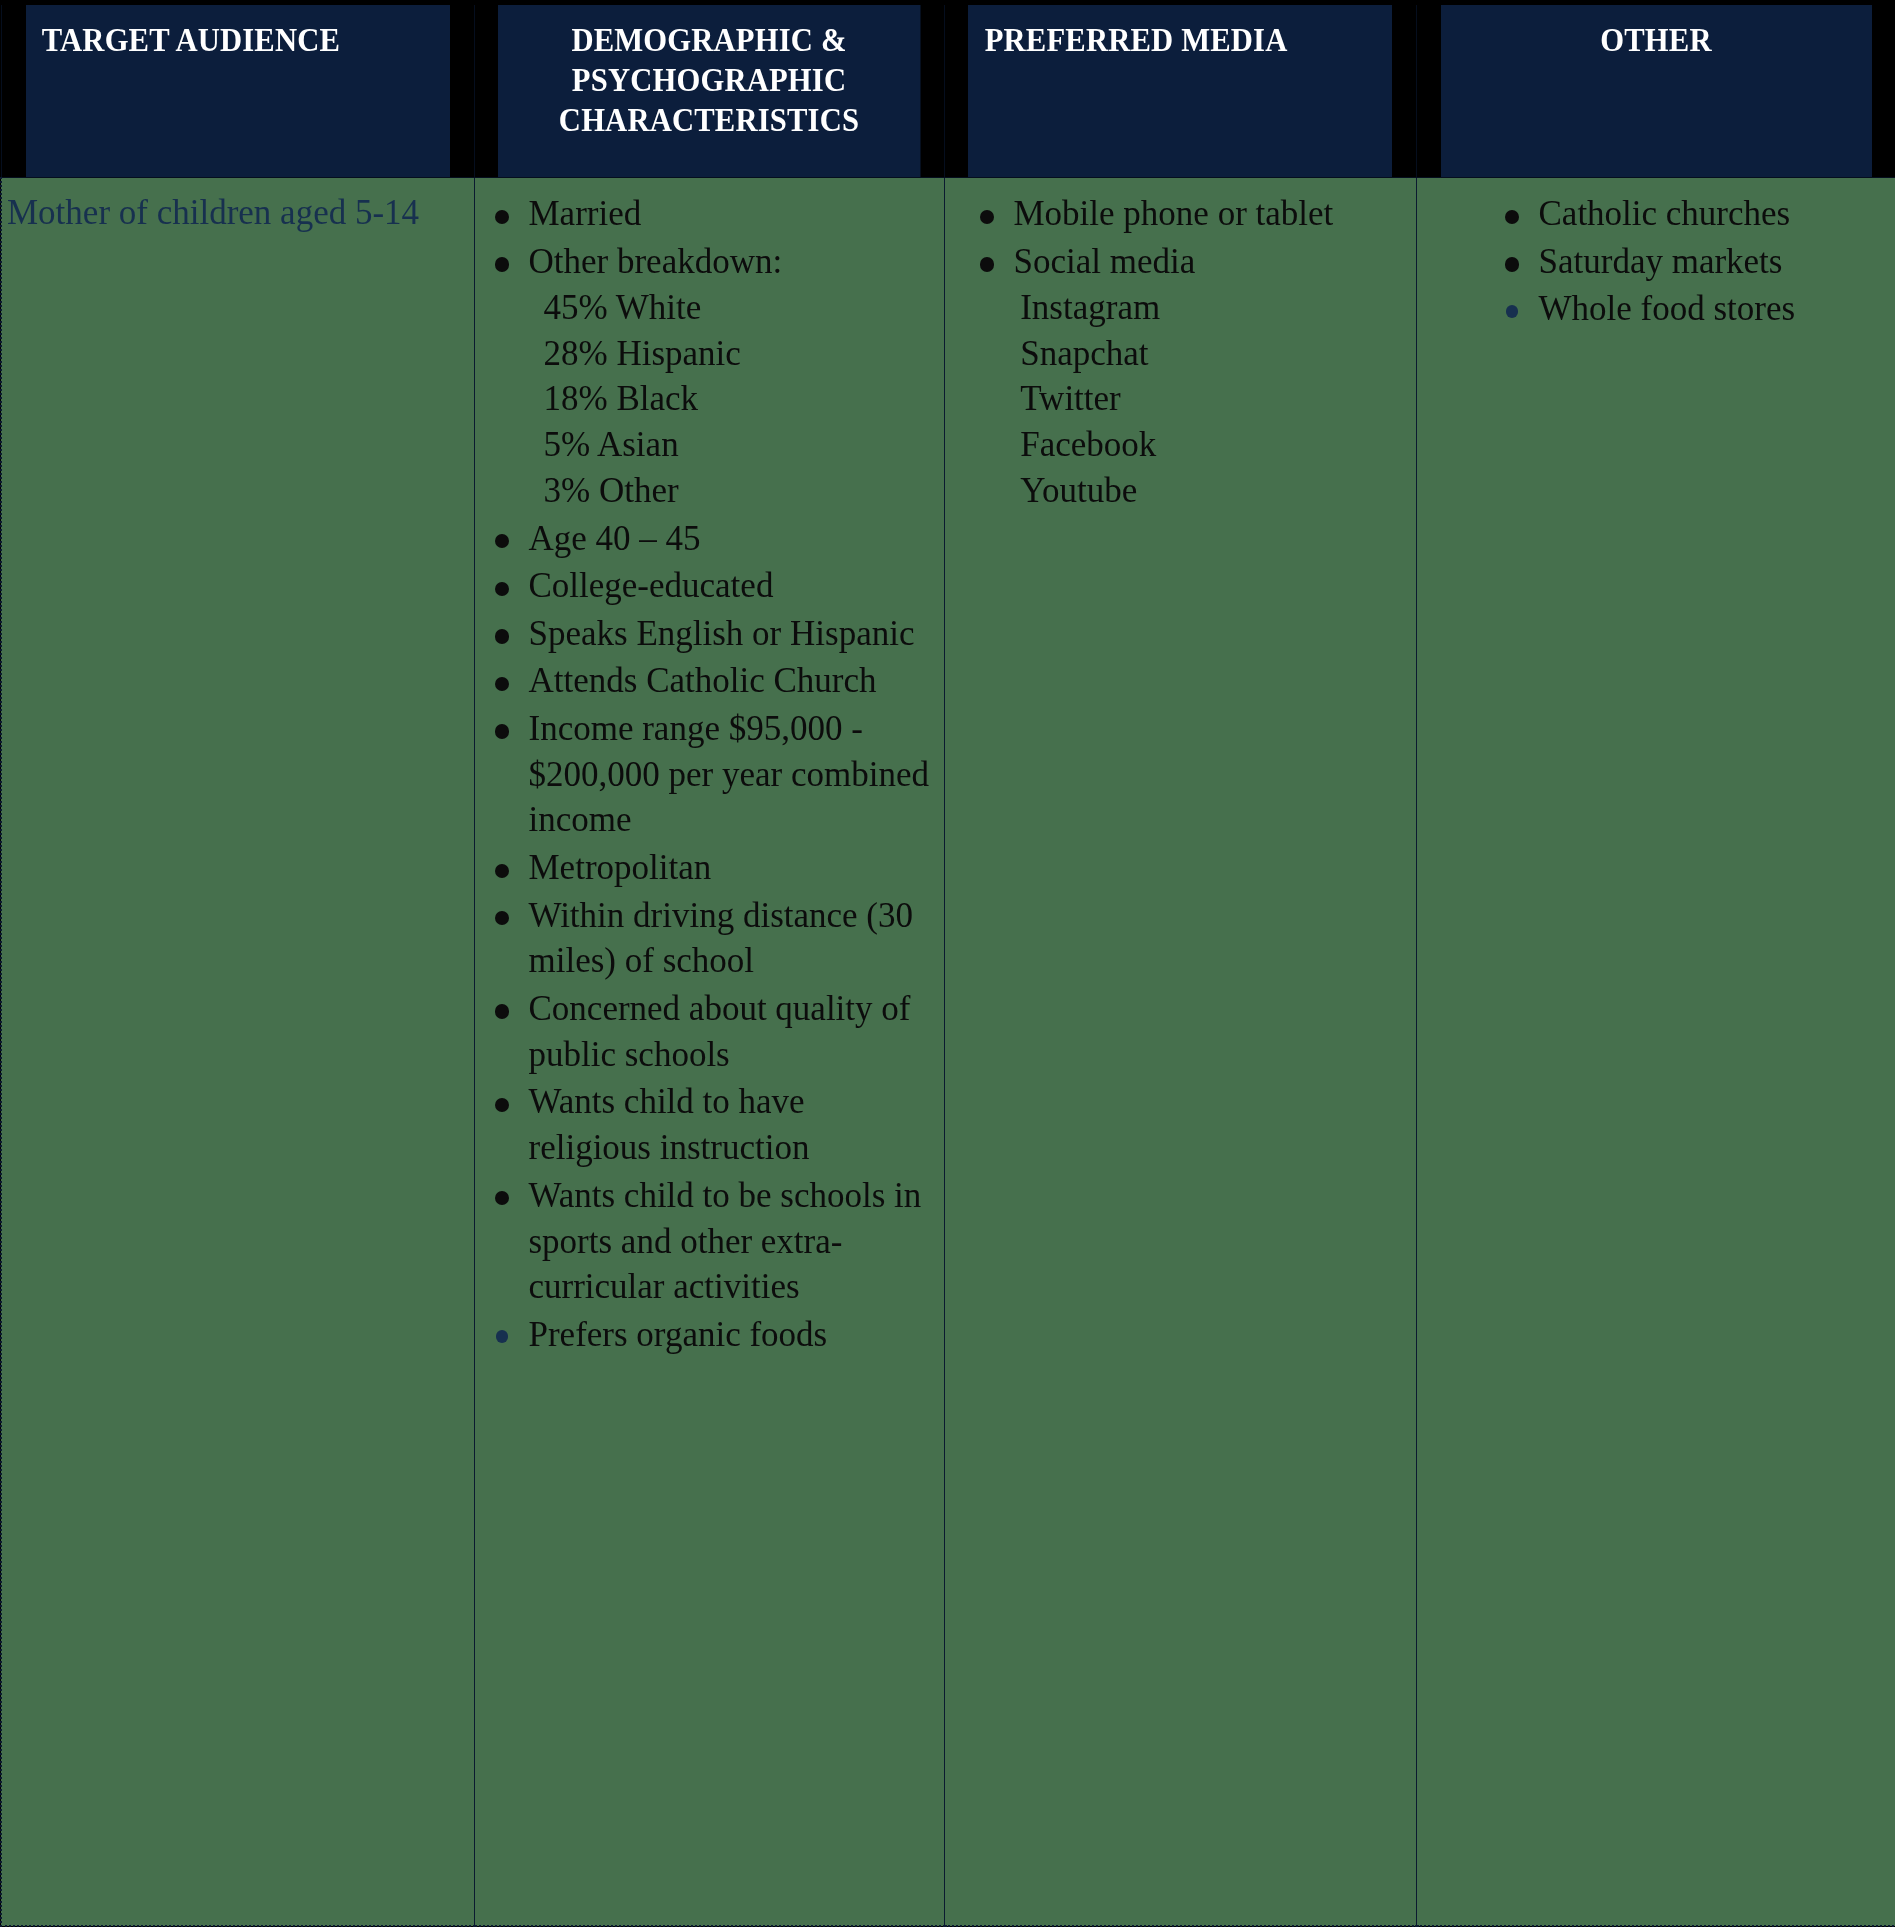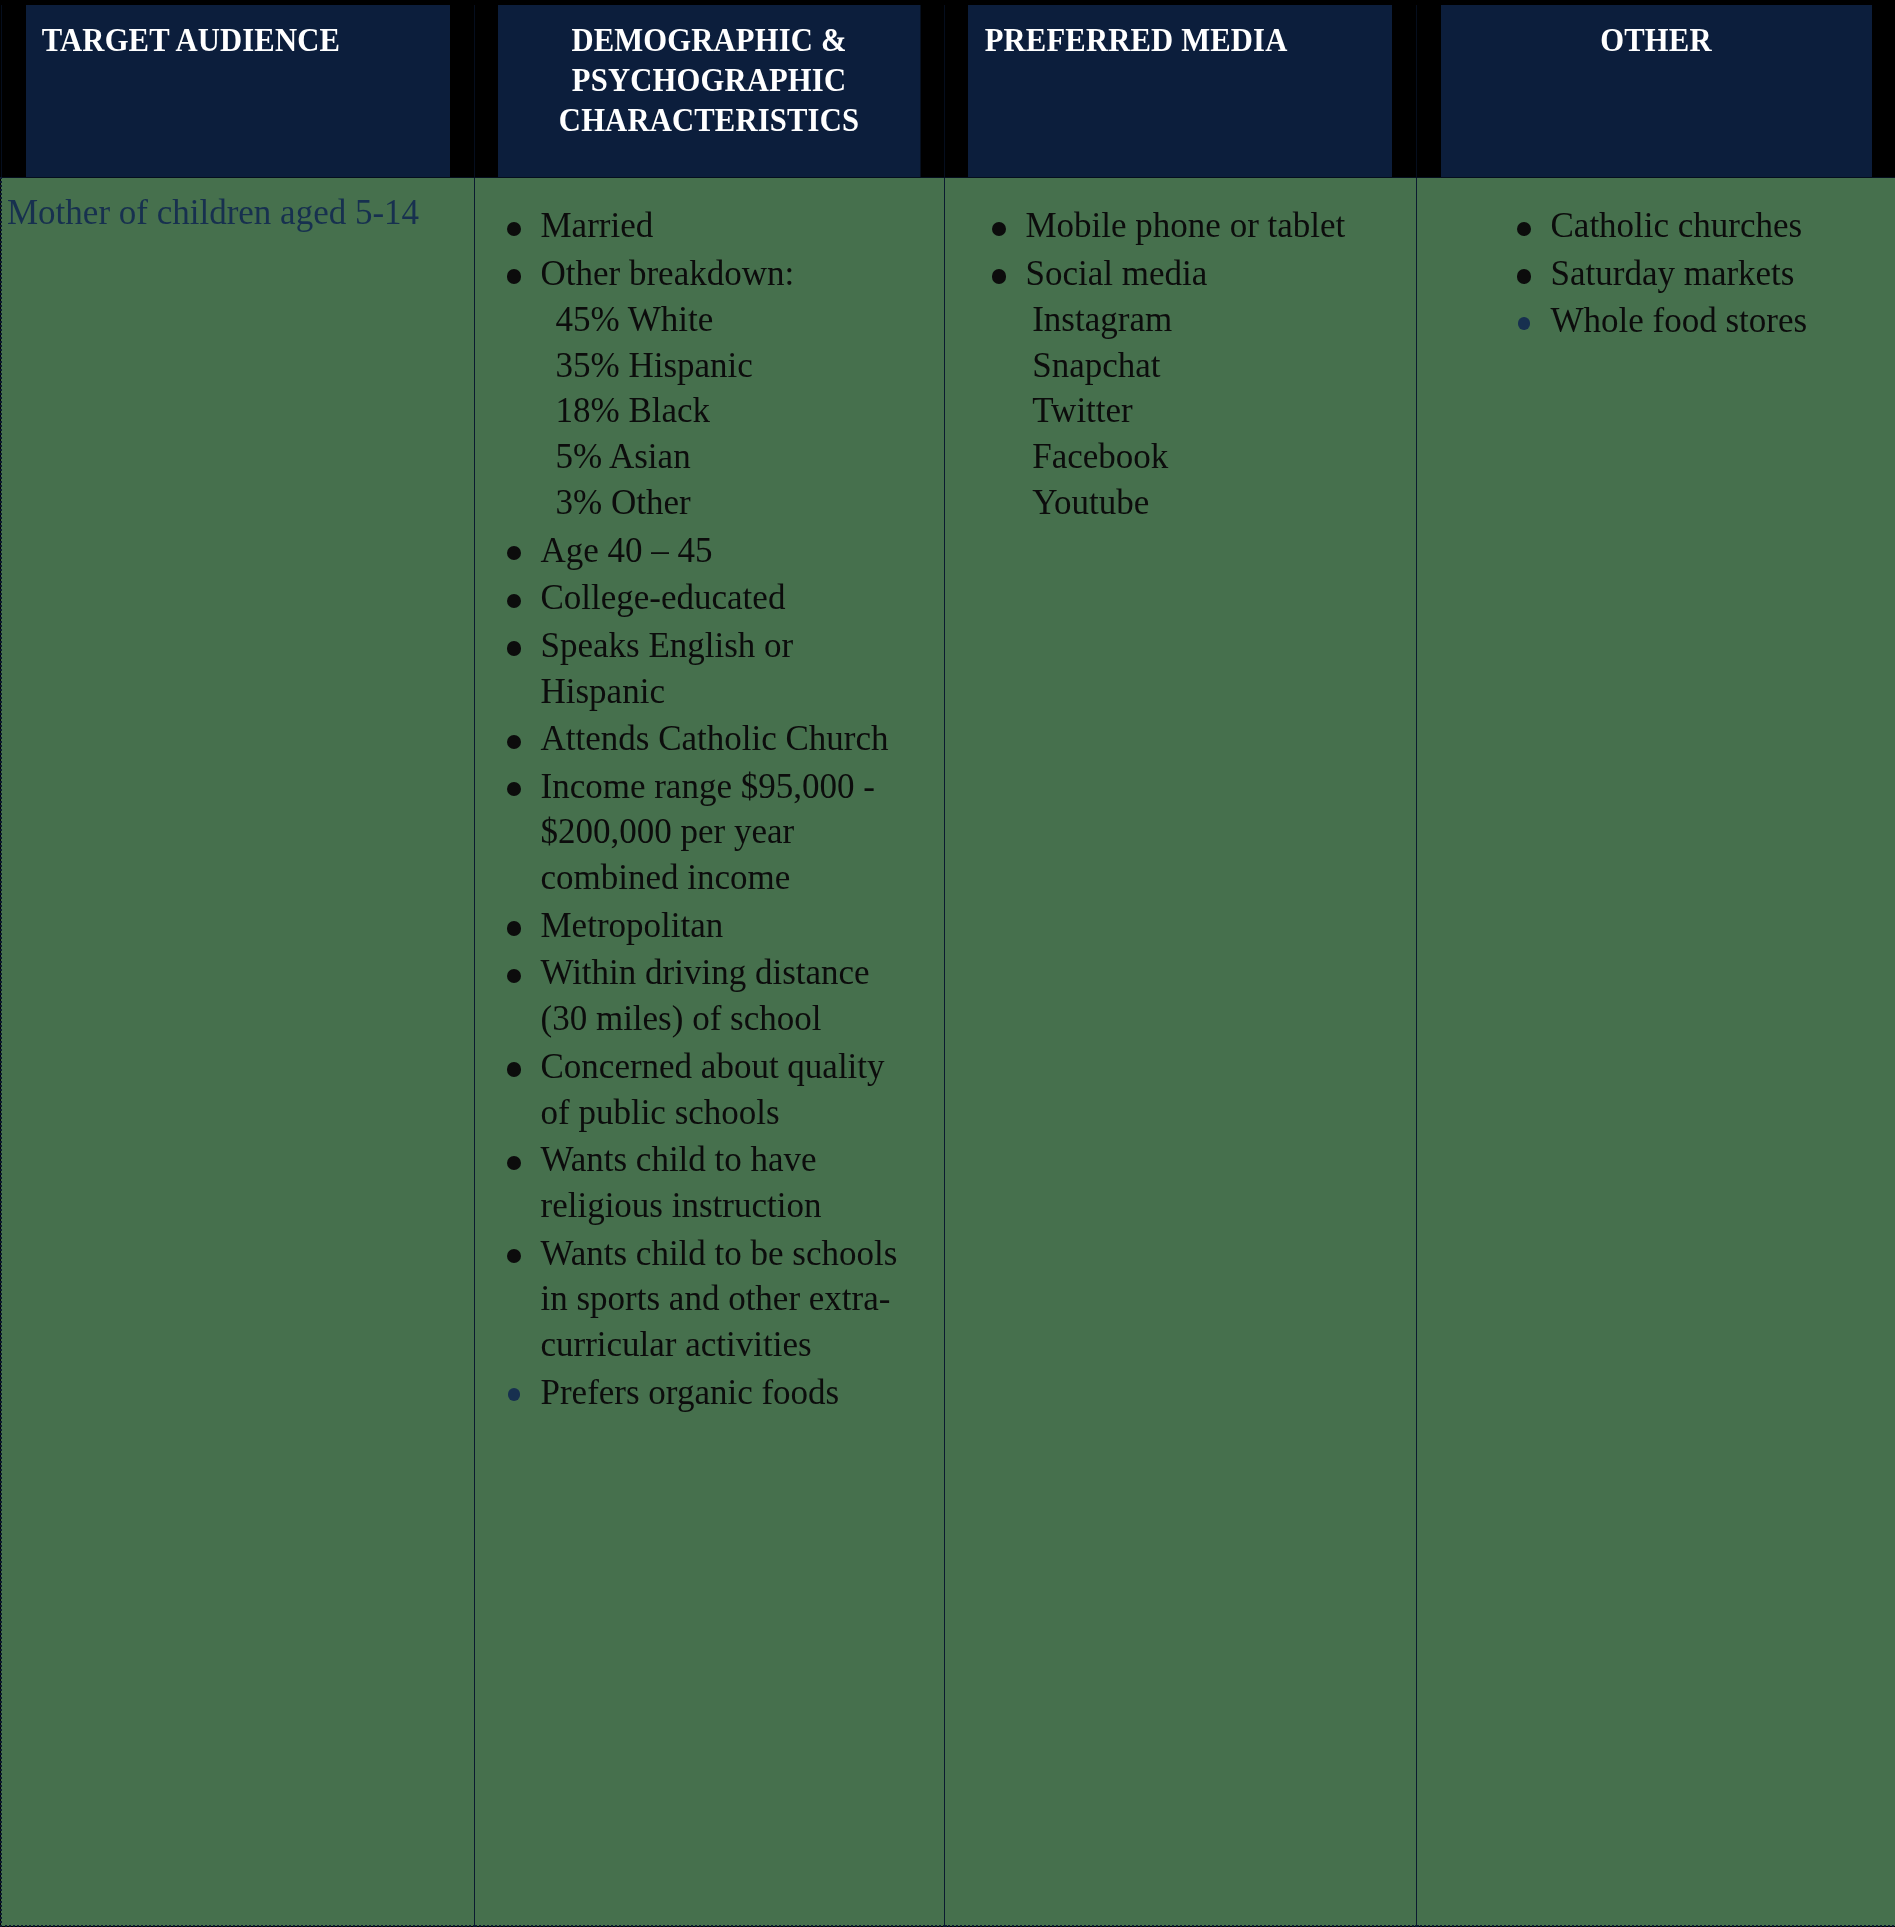--- a/index.html
+++ b/index.html
@@ -78,21 +78,21 @@
     color: #17304F;
     font-size: 35px;
     line-height: 1.30;
     padding: 11.7px 8.4px 0 5px;
     font-family: "Liberation Serif", "DejaVu Serif", serif;
   }
 
   
   ul.blist {
     list-style: none;
-    margin: 12px;
+    margin: 0;
     padding: 13.4px 11.7px 0 0;
   }
   ul.blist.pad-media { padding-left: 15px; }
   ul.blist.pad-other { padding-left: 40px; }
 
   ul.blist > li {
     position: relative;
     color: #0C0C0C;
     font-size: 35px;
     line-height: 1.31;
@@ -165,21 +165,21 @@
             <li>
               <span class="bullet"></span>
               <span>Married</span>
             </li>
 
             <li>
               <span class="bullet"></span>
               <span>Other breakdown:</span>
               <span class="sub-group">
                 <span class="subline">45% White</span>
-                <span class="subline">35% Hispanic</span>
+                <span class="subline">28% Hispanic</span>
                 <span class="subline">18% Black</span>
                 <span class="subline">5% Asian</span>
                 <span class="subline">3% Other</span>
               </span>
             </li>
 
             <li>
               <span class="bullet"></span>
               <span>Age 40 – 45</span>
             </li>

